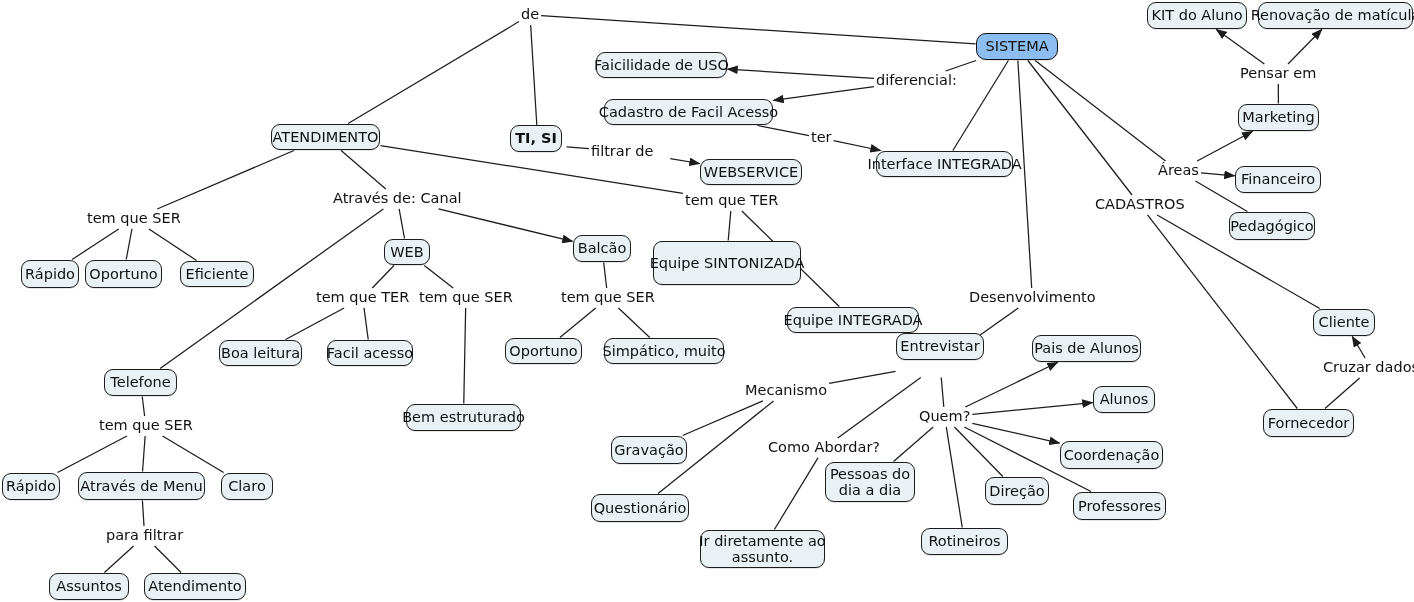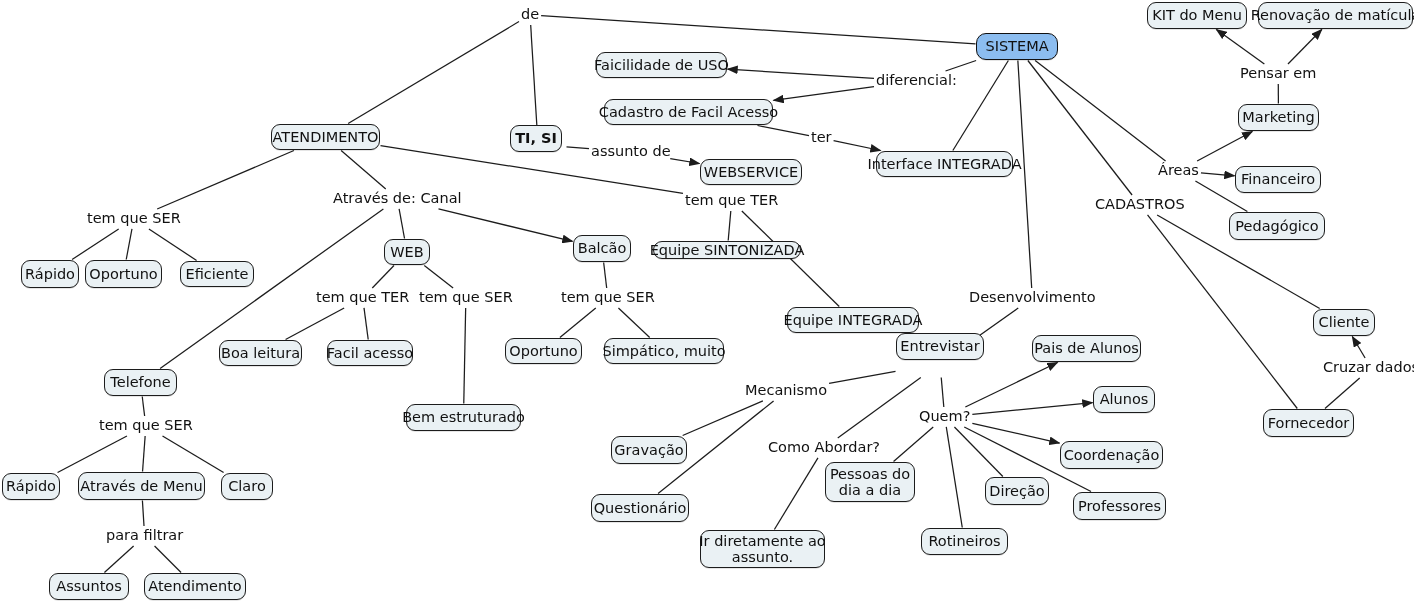--- a/index.html
+++ b/index.html
@@ -120,21 +120,21 @@
       <div class="node" style="left: 510px; top: 125px; width: 52px; height: 27px; font-weight: bold;">TI, SI</div>
       <div class="node" style="left: 596px; top: 52px; width: 131px; height: 26px;">Faicilidade de USO</div>
       <div class="node" style="left: 604px; top: 99px; width: 169px; height: 26px;">Cadastro de Facil Acesso</div>
       <div class="node" style="left: 700px; top: 159px; width: 102px; height: 26px;">WEBSERVICE</div>
       <div class="node" style="left: 876px; top: 151px; width: 137px; height: 26px;">Interface INTEGRADA</div>
       <div class="node" style="left: 21px; top: 260px; width: 58px; height: 28px;">Rápido</div>
       <div class="node" style="left: 85px; top: 260px; width: 77px; height: 28px;">Oportuno</div>
       <div class="node" style="left: 180px; top: 261px; width: 74px; height: 26px;">Eficiente</div>
       <div class="node" style="left: 384px; top: 239px; width: 46px; height: 26px;">WEB</div>
       <div class="node" style="left: 573px; top: 235px; width: 58px; height: 27px;">Balcão</div>
-      <div class="node" style="left: 653px; top: 241px; width: 148px; height: 18px;">Equipe SINTONIZADA</div>
+      <div class="node" style="left: 653px; top: 241px; width: 148px; height: 44px;">Equipe SINTONIZADA</div>
       <div class="node" style="left: 787px; top: 307px; width: 132px; height: 26px;">Equipe INTEGRADA</div>
       <div class="node" style="left: 219px; top: 340px; width: 83px; height: 26px;">Boa leitura</div>
       <div class="node" style="left: 327px; top: 340px; width: 86px; height: 26px;">Facil acesso</div>
       <div class="node" style="left: 406px; top: 404px; width: 115px; height: 27px;">Bem estruturado</div>
       <div class="node" style="left: 505px; top: 338px; width: 77px; height: 26px;">Oportuno</div>
       <div class="node" style="left: 604px; top: 338px; width: 120px; height: 26px; border-radius: 9px;">Simpático, muito</div>
       <div class="node" style="left: 104px; top: 369px; width: 73px; height: 27px;">Telefone</div>
       <div class="node" style="left: 2px; top: 473px; width: 58px; height: 27px;">Rápido</div>
       <div class="node" style="left: 78px; top: 472px; width: 127px; height: 28px;">Através de Menu</div>
       <div class="node" style="left: 221px; top: 473px; width: 52px; height: 27px;">Claro</div>
@@ -146,32 +146,32 @@
 assunto.</div>
       <div class="node" style="left: 825px; top: 462px; width: 90px; height: 40px;">Pessoas do
 dia a dia</div>
       <div class="node" style="left: 896px; top: 333px; width: 88px; height: 27px;">Entrevistar</div>
       <div class="node" style="left: 921px; top: 528px; width: 87px; height: 27px;">Rotineiros</div>
       <div class="node" style="left: 985px; top: 477px; width: 64px; height: 28px;">Direção</div>
       <div class="node" style="left: 1073px; top: 492px; width: 93px; height: 28px;">Professores</div>
       <div class="node" style="left: 1060px; top: 441px; width: 103px; height: 28px;">Coordenação</div>
       <div class="node" style="left: 1093px; top: 386px; width: 62px; height: 27px;">Alunos</div>
       <div class="node" style="left: 1032px; top: 335px; width: 109px; height: 27px;">Pais de Alunos</div>
-      <div class="node" style="left: 1147px; top: 2px; width: 100px; height: 27px;">KIT do Menu</div>
+      <div class="node" style="left: 1147px; top: 2px; width: 100px; height: 27px;">KIT do Aluno</div>
       <div class="node" style="left: 1258px; top: 2px; width: 155px; height: 27px;">Renovação de matícula</div>
       <div class="node" style="left: 1238px; top: 104px; width: 81px; height: 27px;">Marketing</div>
       <div class="node" style="left: 1235px; top: 166px; width: 86px; height: 27px;">Financeiro</div>
-      <div class="node" style="left: 1229px; top: 212px; width: 96px; height: 28px;">Pedagógico</div>
+      <div class="node" style="left: 1229px; top: 212px; width: 86px; height: 28px;">Pedagógico</div>
       <div class="node" style="left: 1313px; top: 309px; width: 62px; height: 27px;">Cliente</div>
       <div class="node" style="left: 1263px; top: 409px; width: 91px; height: 28px;">Fornecedor</div>
     </div>
   <div id="label-layer">
       <div class="link-label" style="left: 521px; top: 7px;">de</div>
       <div class="link-label" style="left: 876px; top: 73px;">diferencial:</div>
-      <div class="link-label" style="left: 591px; top: 144px;">assunto de</div>
+      <div class="link-label" style="left: 591px; top: 144px;">filtrar de</div>
       <div class="link-label" style="left: 811px; top: 130px;">ter</div>
       <div class="link-label" style="left: 87px; top: 211px;">tem que SER</div>
       <div class="link-label" style="left: 333px; top: 191px;">Através de: Canal</div>
       <div class="link-label" style="left: 685px; top: 193px;">tem que TER</div>
       <div class="link-label" style="left: 316px; top: 290px;">tem que TER</div>
       <div class="link-label" style="left: 419px; top: 290px;">tem que SER</div>
       <div class="link-label" style="left: 561px; top: 290px;">tem que SER</div>
       <div class="link-label" style="left: 99px; top: 418px;">tem que SER</div>
       <div class="link-label" style="left: 106px; top: 528px;">para filtrar</div>
       <div class="link-label" style="left: 745px; top: 383px;">Mecanismo</div>

